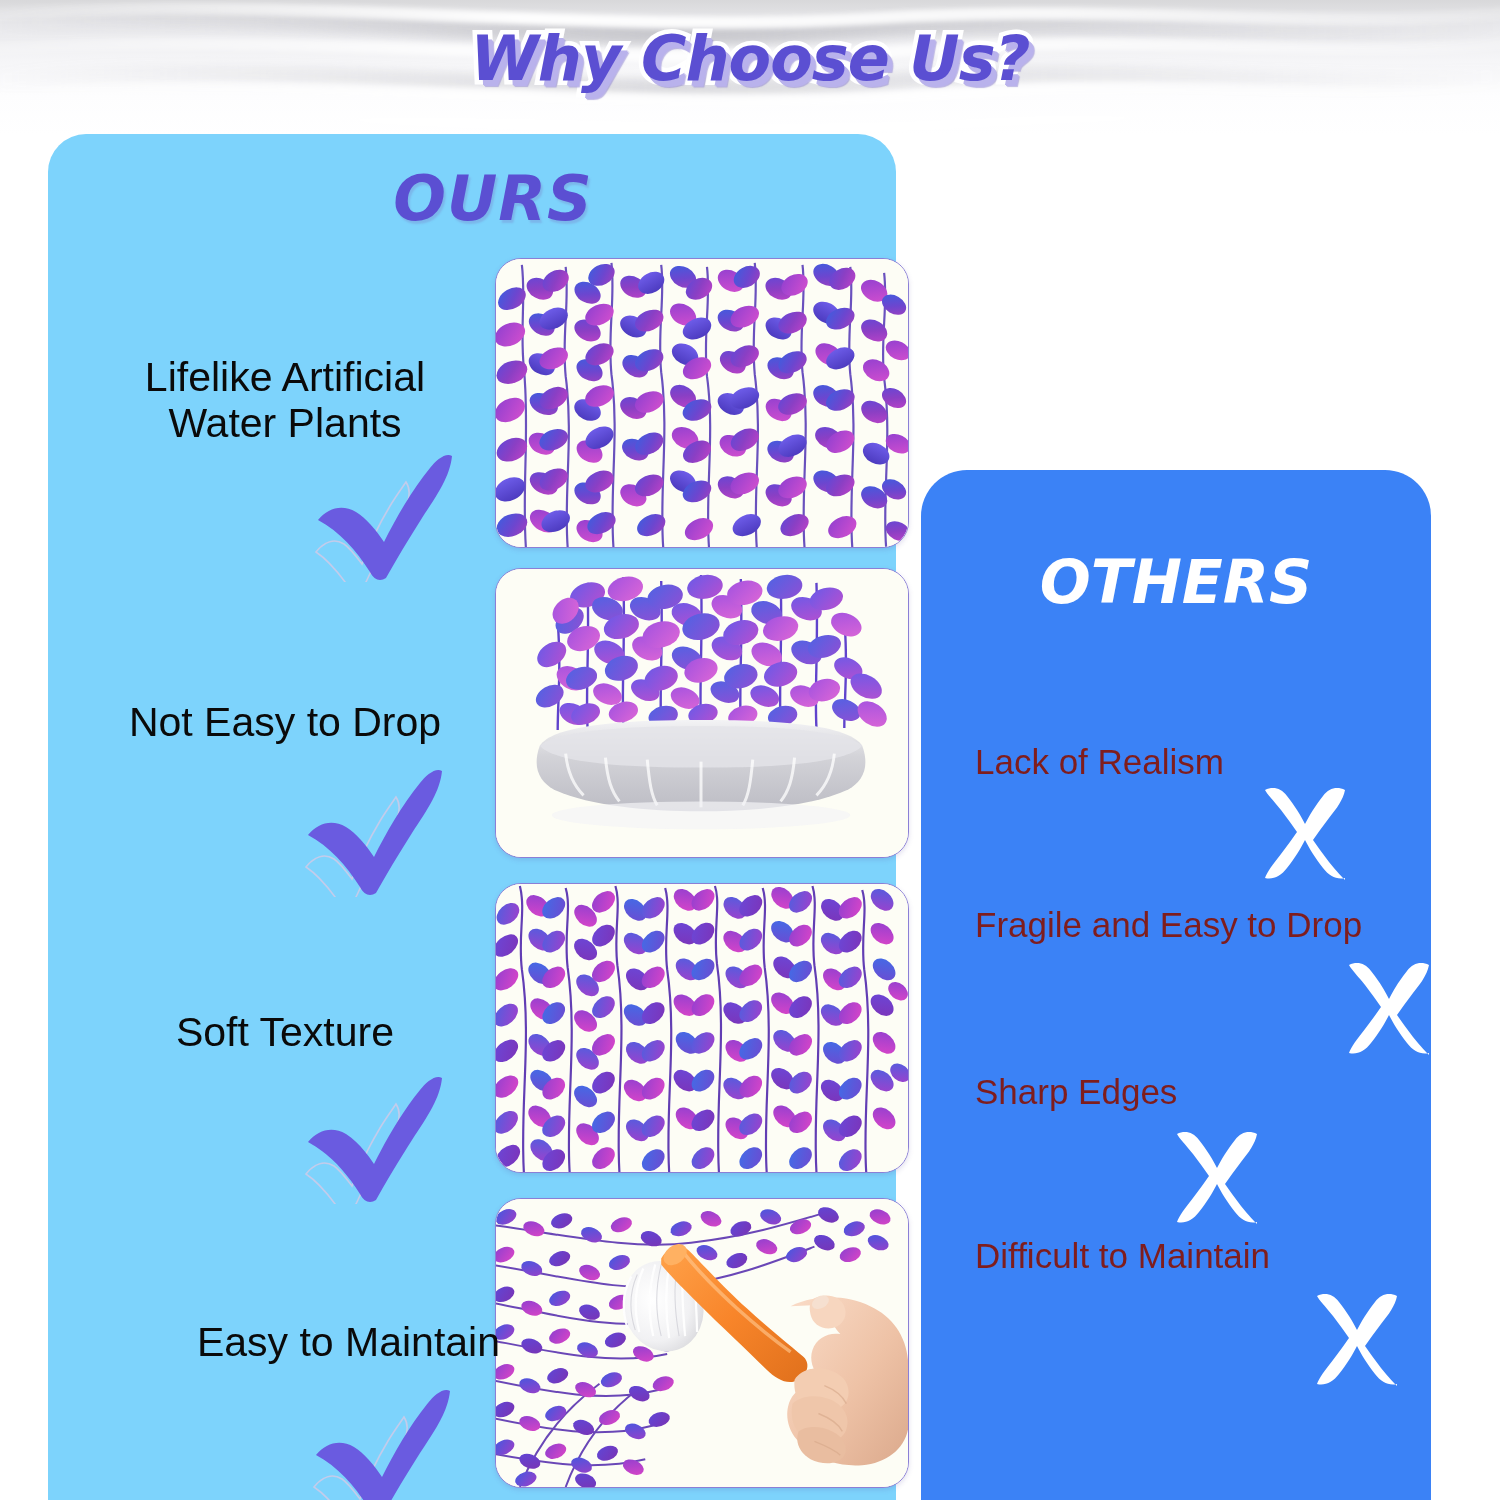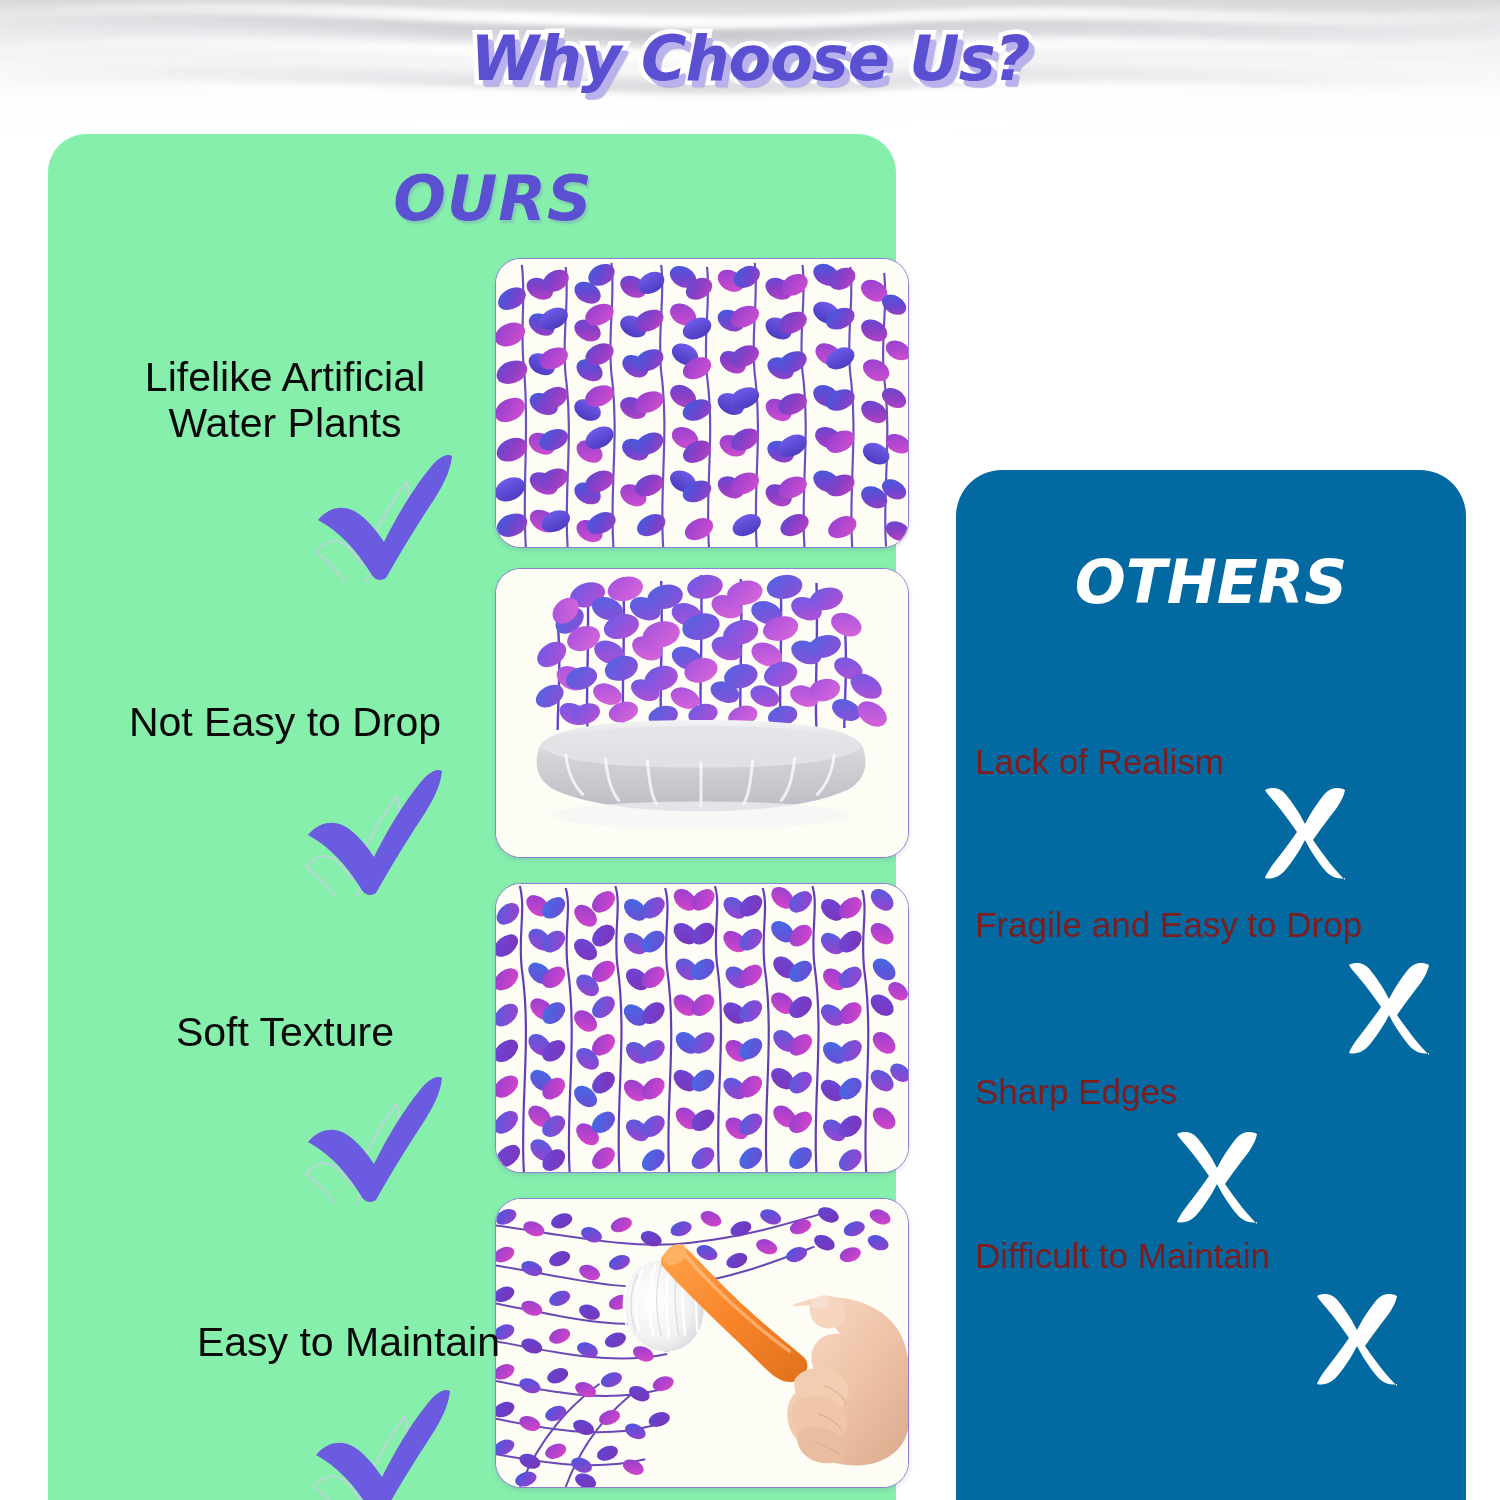--- a/index.html
+++ b/index.html
@@ -38,39 +38,39 @@
        6px 7px 1px rgba(140,130,210,.55);
     white-space:nowrap;
     z-index:6;
     margin-top:12px;
   }
 
   
   #ours-panel {
     position:absolute; left:48px; top:134px;
     width:848px; height:1366px;
-    background:#86efac;
+    background:#7dd3fc;
     border-radius:38px 38px 0 0;
     z-index:2;
   }
   #ours-heading {
     position:absolute; left:0; top:28px; width:890px;
     text-align:center;
     font-family:"DejaVu Sans", sans-serif;
     font-size:62px; font-weight:bold; font-style:italic;
     color:#5b4fd2;
     letter-spacing:1px;
     text-shadow:2px 3px 2px rgba(120,110,190,.28);
   }
 
   
   #others-panel {
-    position:absolute; left:956px; top:470px;
+    position:absolute; left:921px; top:470px;
     width:510px; height:1030px;
-    background:#0369a1;
+    background:#3b82f6;
     border-radius:46px 46px 0 0;
     z-index:3;
   }
   #others-heading {
     position:absolute; left:0; top:77px; width:510px;
     text-align:center;
     font-family:"DejaVu Sans", sans-serif;
     font-size:60px; font-weight:bold; font-style:italic;
     color:#ffffff;
     letter-spacing:0px;

